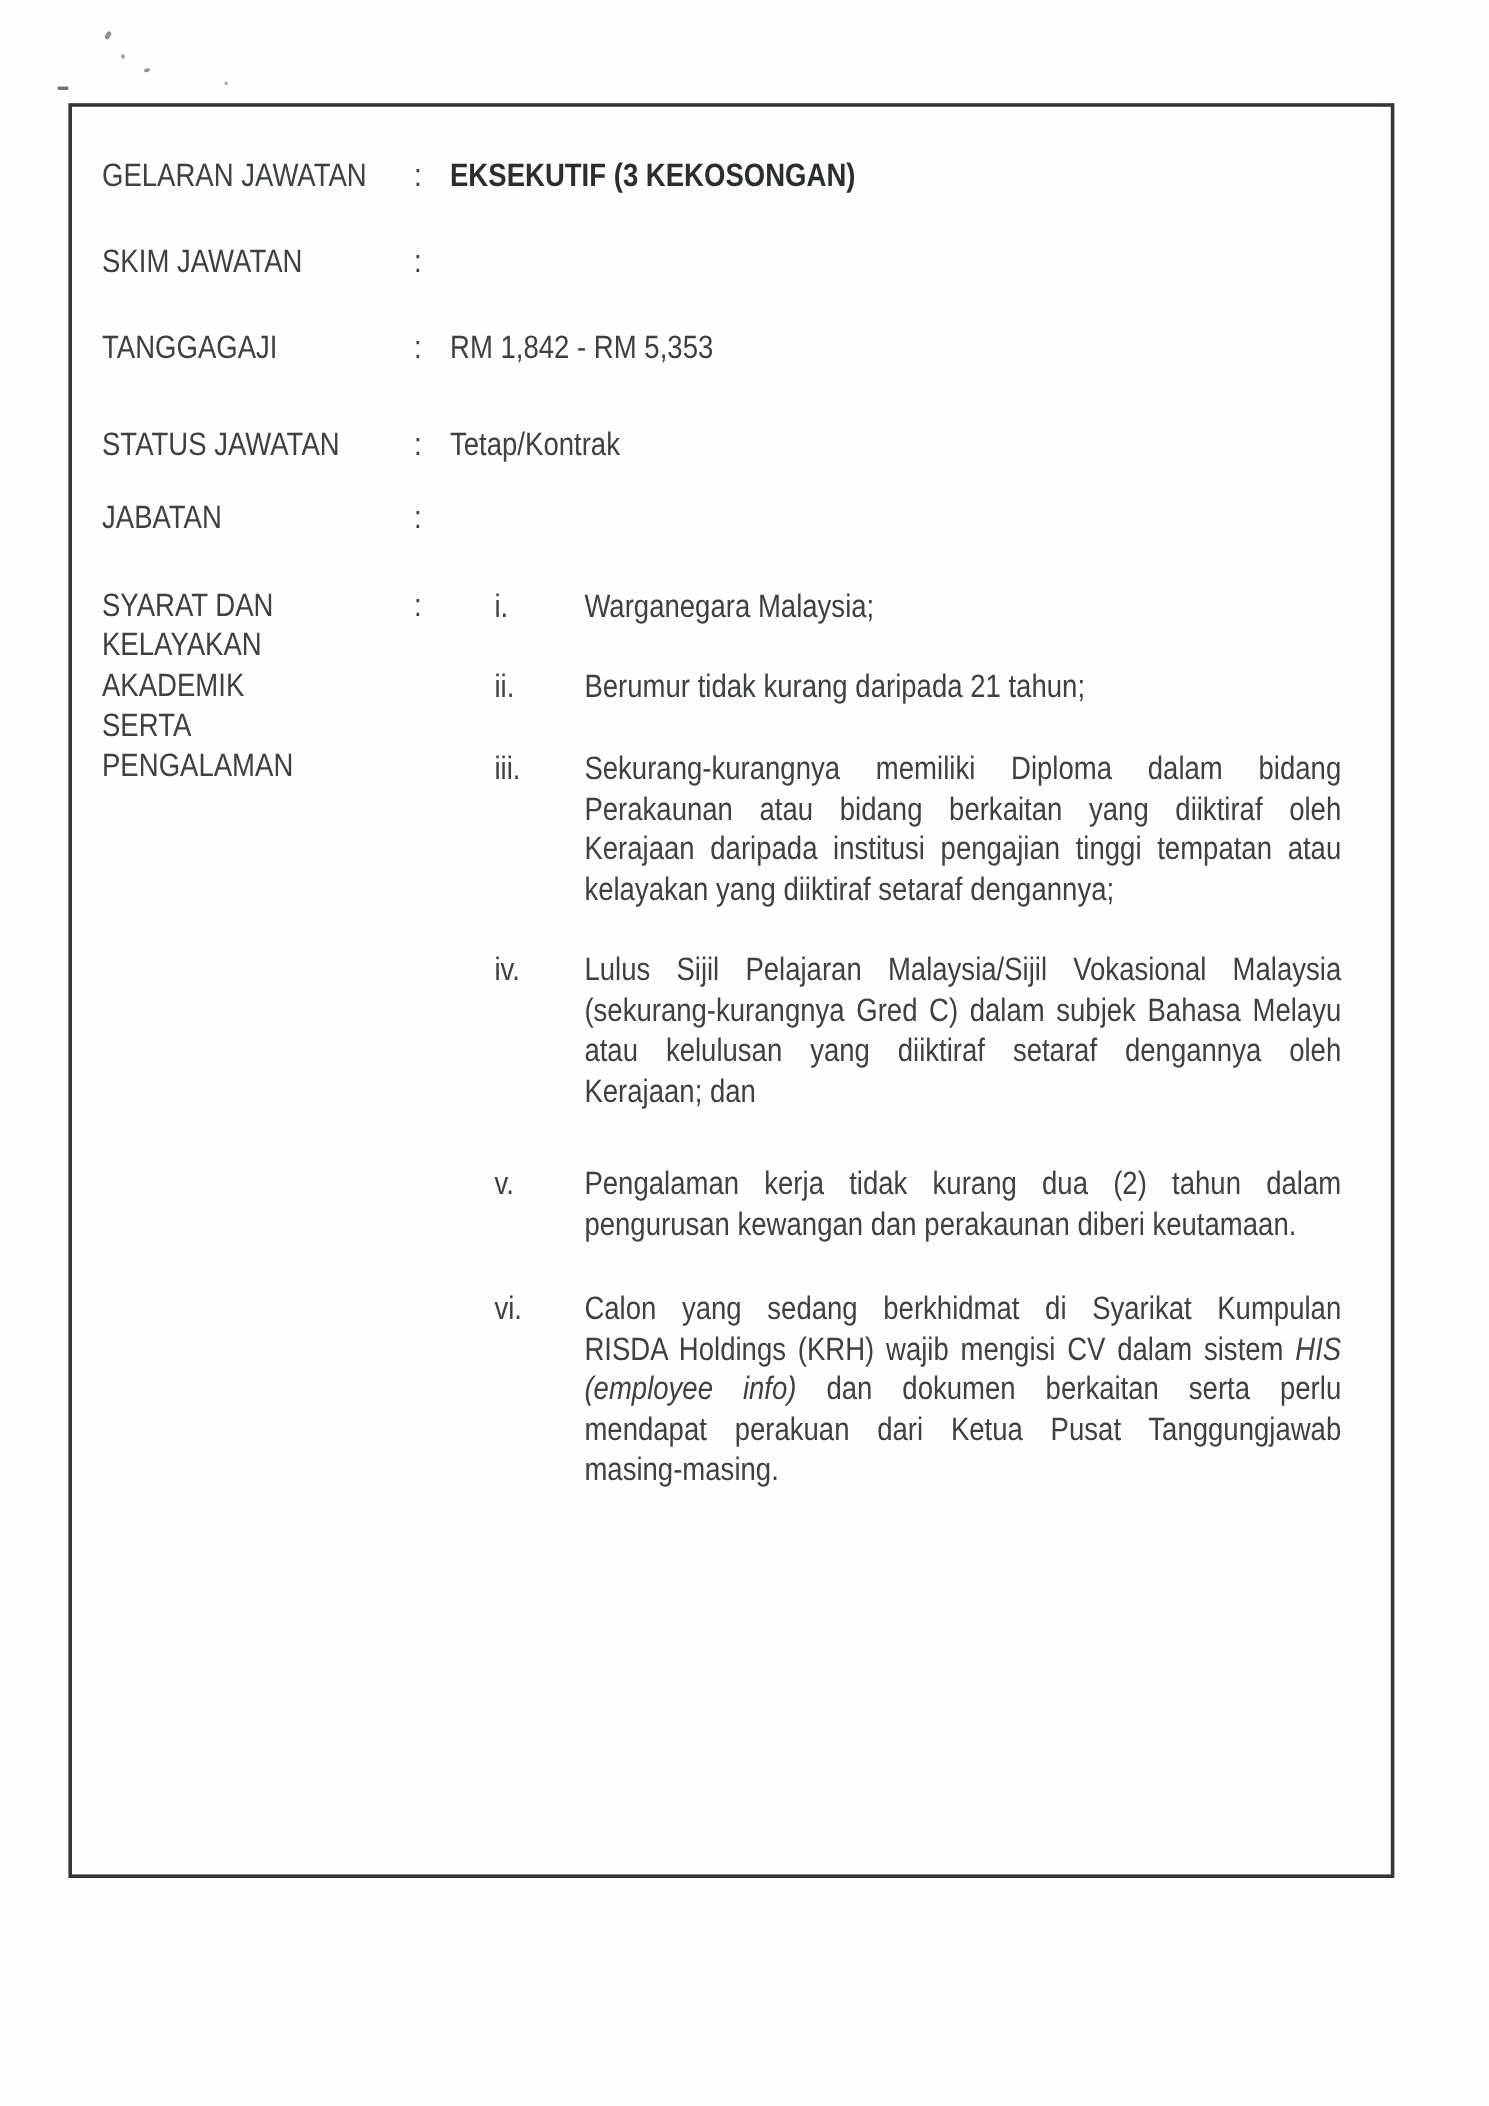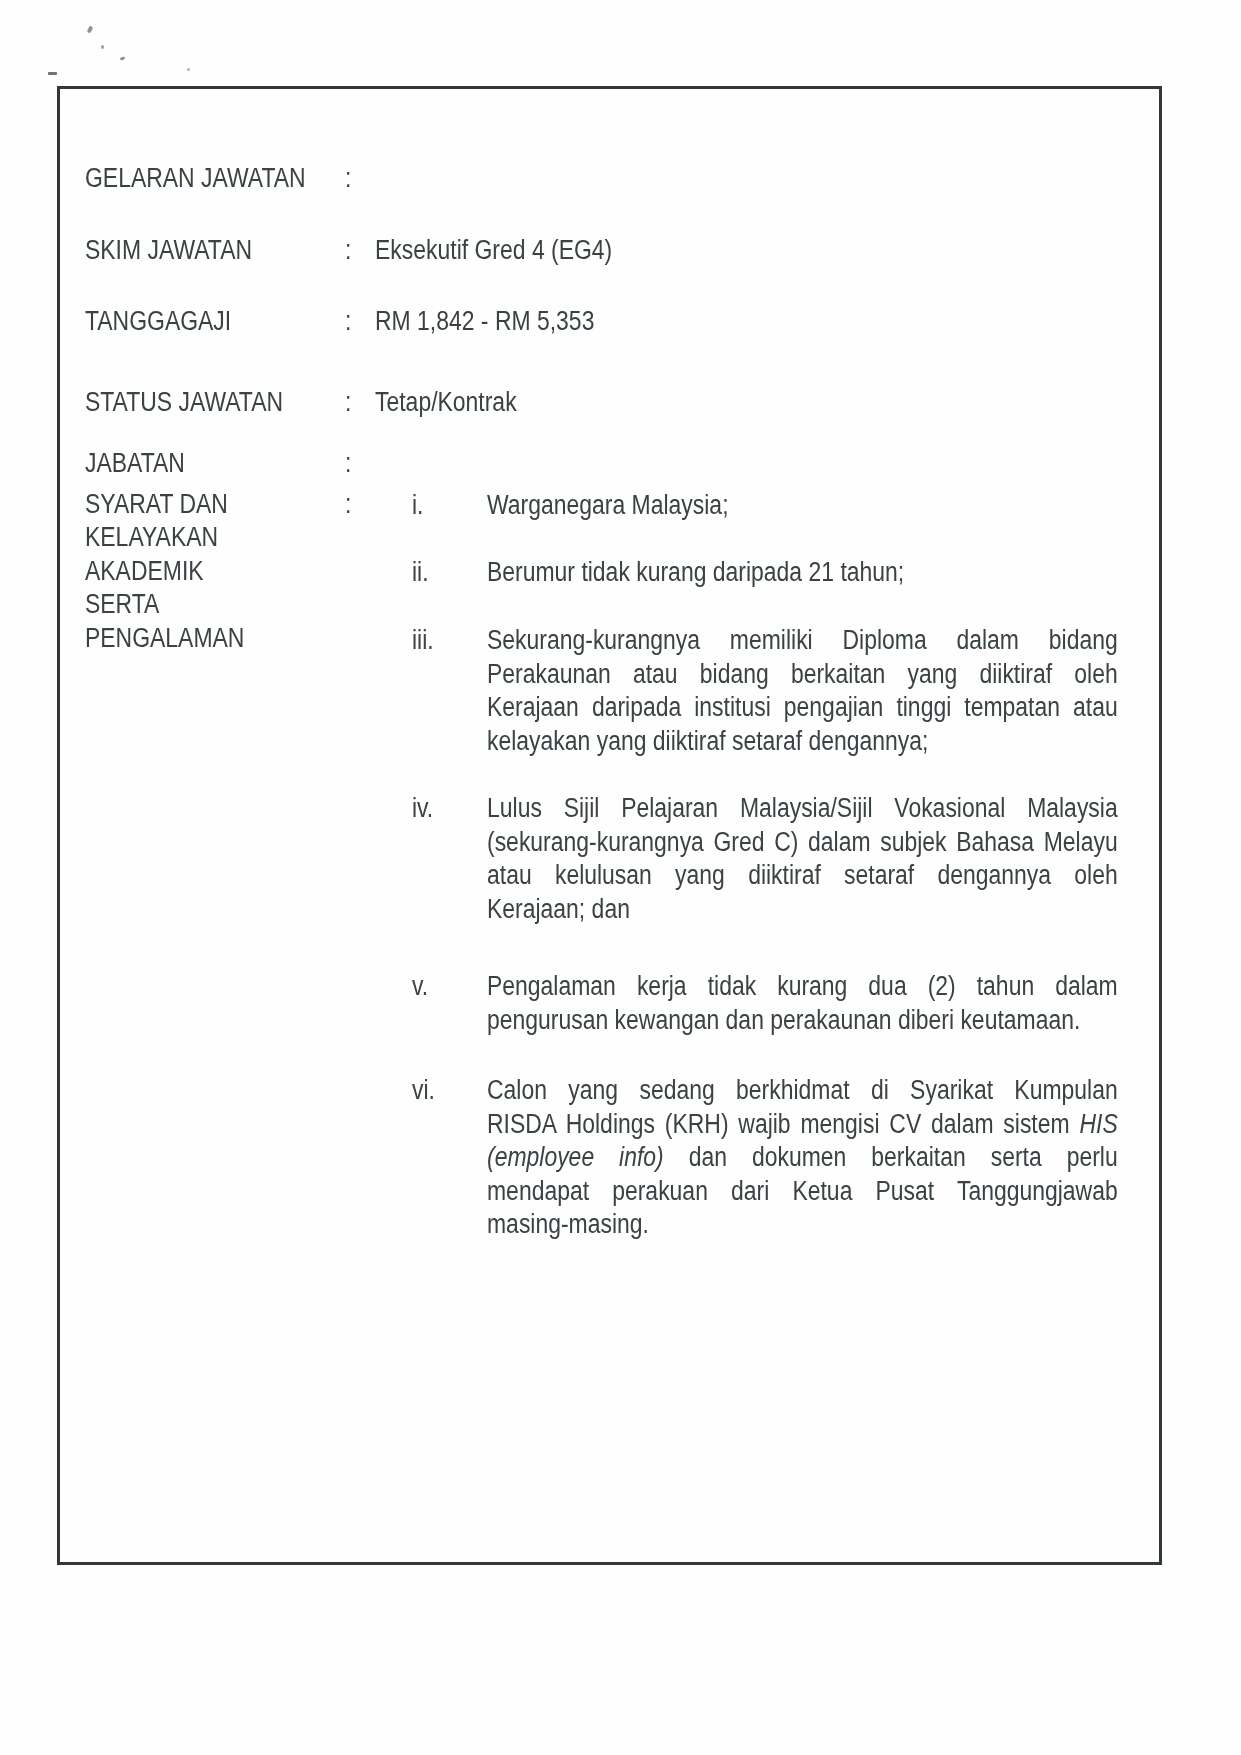--- a/index.html
+++ b/index.html
@@ -21,21 +21,21 @@
   }
   
   .scan-text{
     display:inline-block;
     transform:scaleX(0.85);
     transform-origin:0 0;
     white-space:nowrap;
     font-size:27px;
     line-height:33px;
   }
-  .frow{position:absolute;left:0;width:1241px;height:36px;font-size:27px;margin-top:32px;}
+  .frow{position:absolute;left:0;width:1241px;height:36px;font-size:27px;}
   .flabel{position:absolute;left:85px;}
   .fcolon{position:absolute;left:345px;}
   .fvalue{position:absolute;left:375px;}
   .bold{font-weight:bold;color:#272f30;}
   .req-label{
     position:absolute;left:85px;top:488px;
     font-size:27px;
     text-decoration:underline;
   }
   .rl-line{height:33.4px;line-height:33.4px;}
@@ -71,25 +71,25 @@
   <div class="speck s3"></div>
   <div class="speck s4"></div>
   <div class="speck s5"></div>
   <div class="speck s6"></div>
 
   <div class="box"></div>
 
   <div class="frow" style="top:130px">
     <span class="flabel"><span class="scan-text">GELARAN JAWATAN</span></span>
     <span class="fcolon"><span class="scan-text">:</span></span>
+    <span class="fvalue"><span class="scan-text bold">EKSEKUTIF (3 KEKOSONGAN)</span></span>
   </div>
   <div class="frow" style="top:202px">
     <span class="flabel"><span class="scan-text">SKIM JAWATAN</span></span>
     <span class="fcolon"><span class="scan-text">:</span></span>
-    <span class="fvalue"><span class="scan-text">Eksekutif Gred 4 (EG4)</span></span>
   </div>
   <div class="frow" style="top:273px">
     <span class="flabel"><span class="scan-text">TANGGAGAJI</span></span>
     <span class="fcolon"><span class="scan-text">:</span></span>
     <span class="fvalue"><span class="scan-text">RM 1,842 - RM 5,353</span></span>
   </div>
   <div class="frow" style="top:354px">
     <span class="flabel"><span class="scan-text">STATUS JAWATAN</span></span>
     <span class="fcolon"><span class="scan-text">:</span></span>
     <span class="fvalue"><span class="scan-text">Tetap/Kontrak</span></span>

